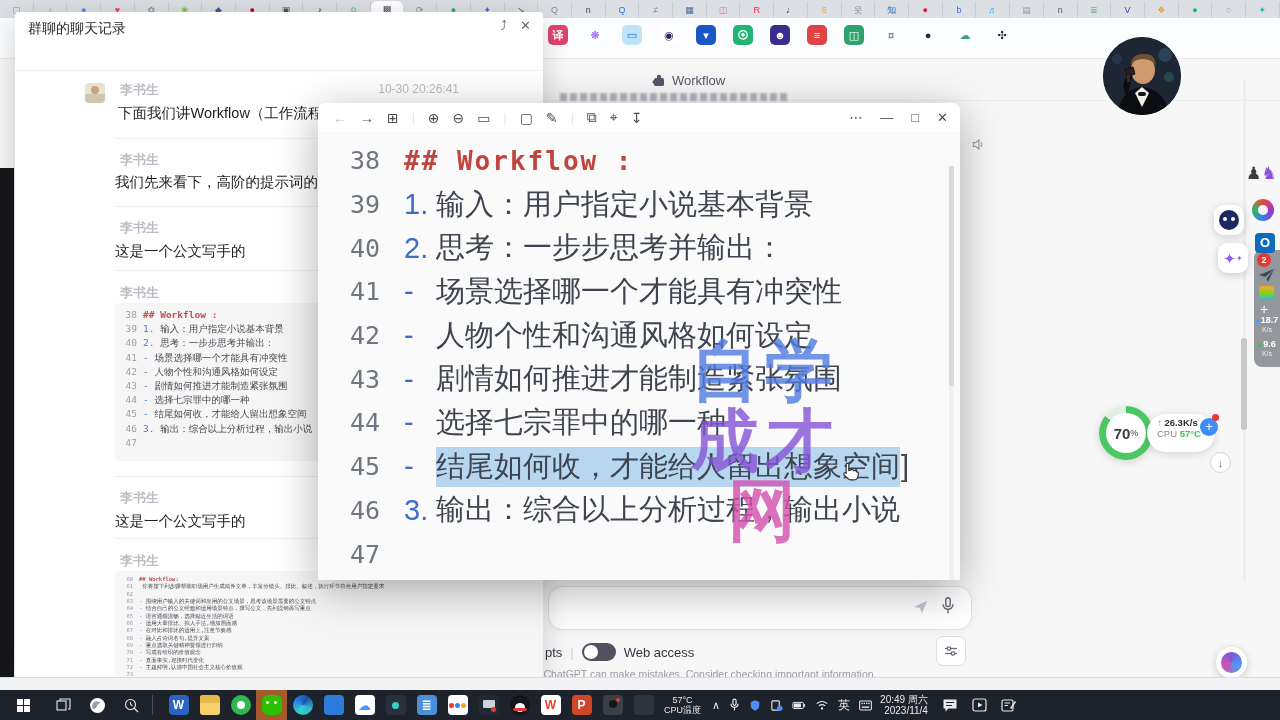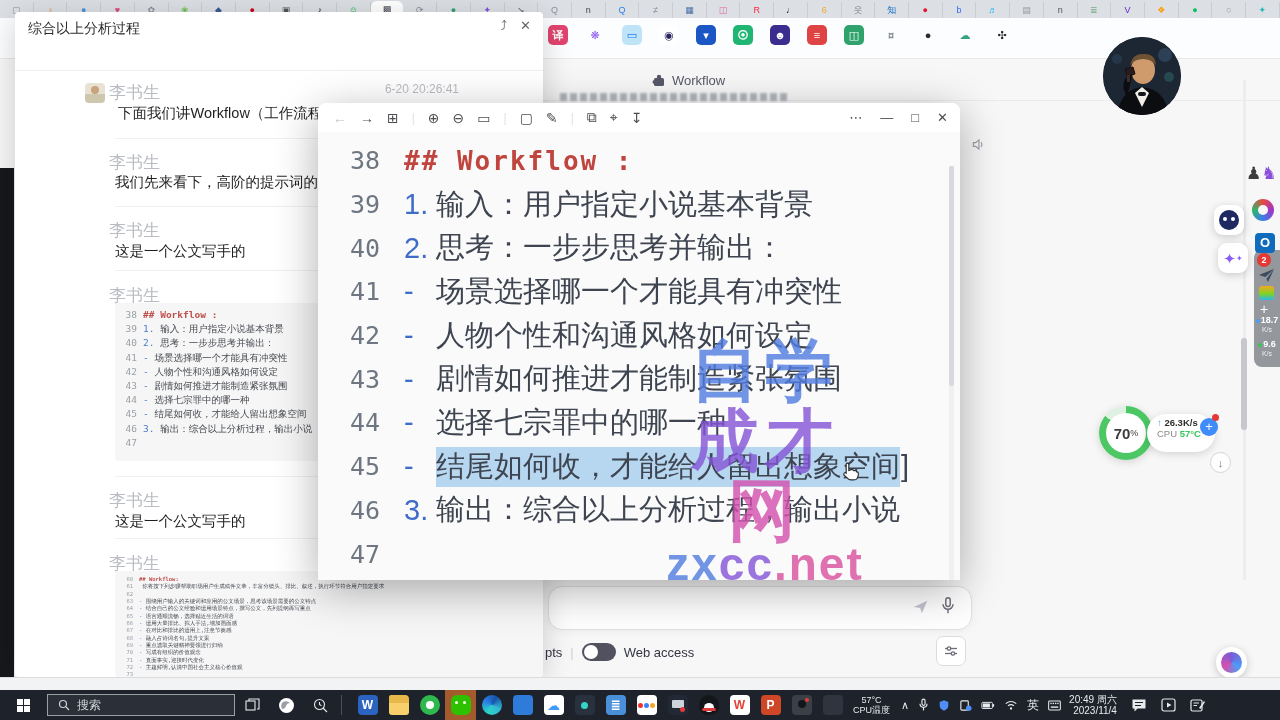--- a/index.html
+++ b/index.html
@@ -32,21 +32,21 @@
   .settings-box{left:936px;top:636px;width:28px;height:28px;border:1px solid #dcdce0;border-radius:7px;background:#fff;display:flex;align-items:center;justify-content:center;}
   .scrolldown{left:1210px;top:452px;width:19px;height:19px;border-radius:50%;background:#fff;border:1px solid #d4d4da;color:#74747c;font-size:11px;display:flex;align-items:center;justify-content:center;}
   .pg-track{left:1243px;top:80px;width:3px;height:500px;background:#ededf0;}
   .pg-thumb{left:1241px;top:338px;width:6px;height:92px;border-radius:3px;background:#c7c7cc;}
 
   
   .chatwin{left:15px;top:12px;width:528px;height:665px;background:#fff;border-radius:4px;box-shadow:0 6px 30px rgba(0,0,0,.18);overflow:hidden;}
   .chatwin .title{position:absolute;left:13px;top:8px;font-size:14px;color:#2b2b2b;}
   .chatwin .winbtn{position:absolute;top:6px;color:#666;font-size:13px;}
   .chat-div{position:absolute;background:#f0f0f1;height:1px;}
-  .cname{position:absolute;left:94px;font-size:17px;color:#b9bcc2;}
+  .cname{position:absolute;left:105px;font-size:13px;color:#b9bcc2;font-weight:bold;}
   .ctext{position:absolute;left:100px;font-size:14.5px;color:#1f1f1f;}
   .ctime{position:absolute;right:84px;font-size:12px;color:#b9bcc2;}
   .cavatar{position:absolute;left:70px;width:20px;height:20px;border-radius:4px;background:linear-gradient(180deg,#e8e2d4 55%,#cfc6ae 55%);overflow:hidden;}
   .cavatar::before{content:"";position:absolute;left:6px;top:3px;width:8px;height:8px;border-radius:50%;background:#caa27c;}
   .codeblock{position:absolute;left:100px;background:#f6f6f7;border-radius:4px;padding:5px 8px;font-family:"DejaVu Sans Mono","Liberation Mono",monospace;}
   .cb1{top:291px;width:405px;height:148px;font-size:9.5px;line-height:14.2px;}
   .cb2{top:559px;width:412px;height:96px;font-size:5.5px;line-height:7.35px;}
   .cl .n{color:#9aa0a6;display:inline-block;text-align:right;margin-right:6px;}
   .cb1 .n{width:14px;} .cb2 .n{width:10px;}
   .cl{white-space:nowrap;overflow:hidden;color:#45494e;}
@@ -360,47 +360,48 @@
     </svg>
 
   <div class="abs toggle-row">
     <span>pts</span>
     <span class="pipe">|</span>
     <span class="toggle">
         <span class="knob"></span>
       </span>
     <span>Web access</span>
   </div>
+  <div class="abs disclaimer">ChatGPT can make mistakes. Consider checking important information.</div>
   <div class="abs settings-box">
     <svg width="14" height="14" viewBox="0 0 14 14">
         <g stroke="#6e6e7a" stroke-width="1.3" fill="#fff">
           <line x1="1" y1="4.5" x2="13" y2="4.5"></line>
           <line x1="1" y1="9.5" x2="13" y2="9.5"></line>
           <circle cx="5" cy="4.5" r="1.7"></circle>
           <circle cx="9" cy="9.5" r="1.7"></circle>
         </g>
       </svg>
   </div>
   <div class="abs scrolldown">
       <span>↓</span>
     </div>
   <div class="abs pg-track"></div>
   <div class="abs pg-thumb"></div>
 
   <div class="abs leftstrip"></div>
 
   <div class="abs chatwin">
-    <div class="title">综合以上分析过程</div>
+    <div class="title">群聊的聊天记录</div>
     <span class="winbtn" style="right:36px;">⤴</span>
     <span class="winbtn" style="right:12px;">✕</span>
     <div class="chat-div" style="left:0;top:58px;width:528px;"></div>
 
     <div class="cavatar" style="top:71px;"></div>
     <div class="cname" style="top:69px;">李书生</div>
-    <div class="ctime" style="top:70px;">6-20 20:26:41</div>
+    <div class="ctime" style="top:70px;">10-30 20:26:41</div>
     <div class="ctext" style="top:92px;left:103px;">下面我们讲Workflow（工作流程）</div>
     <div class="chat-div" style="left:100px;top:126px;width:411px;"></div>
 
     <div class="cname" style="top:139px;">李书生</div>
     <div class="ctext" style="top:161px;">我们先来看下，高阶的提示词的工作流程</div>
     <div class="chat-div" style="left:100px;top:194px;width:411px;"></div>
 
     <div class="cname" style="top:207px;">李书生</div>
     <div class="ctext" style="top:230px;">这是一个公文写手的</div>
     <div class="chat-div" style="left:100px;top:258px;width:411px;"></div>
@@ -531,21 +532,20 @@
           </div>
           <div class="vline">
             <span class="vnum">47</span>
             <span class="vpre"></span>
             <span class="vtxt"></span>
             <span class="vsuf"></span>
           </div>
         </div>
       <div class="wm">
         <div class="l1"><span style="color: rgb(79, 123, 224);">自学</span><span style="color: rgb(132, 85, 214);">成才</span><span style="color: rgb(212, 79, 174);">网</span></div>
-        <div class="l2"><span style="color: rgb(79, 123, 224);">zx</span><span style="color: rgb(132, 85, 214);">cc</span><span style="color: rgb(217, 79, 158);">.net</span></div>
       </div>
       <div class="vsb-track"></div>
       <div class="vsb-thumb"></div>
       <svg class="cursor" width="17" height="19" viewBox="0 0 16 18">
           <path d="M5 1c.8 0 1.4.6 1.4 1.4V8l1-.2c.3-1 3.6-.8 3.8.4 1.2-.3 2.6.2 2.7 1.2.9 0 1.6.6 1.6 1.6 0 .6-.4 3.3-1.2 4.6-.6 1-1.8 1.4-3.5 1.4H8.2c-1 0-1.9-.4-2.6-1.2L2 12.6c-.6-.7-.5-1.6.1-2.1.5-.4 1.3-.4 1.8.1V2.4C3.9 1.6 4.2 1 5 1z" fill="#fff" stroke="#2b2b2b" stroke-width="1.1"></path>
         </svg>
     </div>
   </div>
 
   <div class="abs webcam">
@@ -607,27 +607,20 @@
 
   <div class="abs taskbar">
     <div class="startbtn">
         <span class="winlogo">
           <i></i>
           <i></i>
           <i></i>
           <i></i>
         </span>
       </div>
-    <div class="searchbox">
-      <svg width="12" height="12" viewBox="0 0 12 12">
-          <circle cx="5" cy="5" r="3.5" fill="none" stroke="#cfd2d6" stroke-width="1.2"></circle>
-          <line x1="8" y1="8" x2="11" y2="11" stroke="#cfd2d6" stroke-width="1.2"></line>
-        </svg>
-      <span>搜索</span>
-    </div>
     <div class="tbicon">
         <svg width="15" height="15" viewBox="0 0 15 15">
           <g fill="none" stroke="#e8eaed" stroke-width="1.1">
             <rect x="1" y="3" width="9" height="9"></rect>
             <path d="M4 3 V1 h10 v10 h-2"></path>
           </g>
         </svg>
       </div>
     <div class="tbicon">
         <svg width="17" height="17" viewBox="0 0 17 17">

